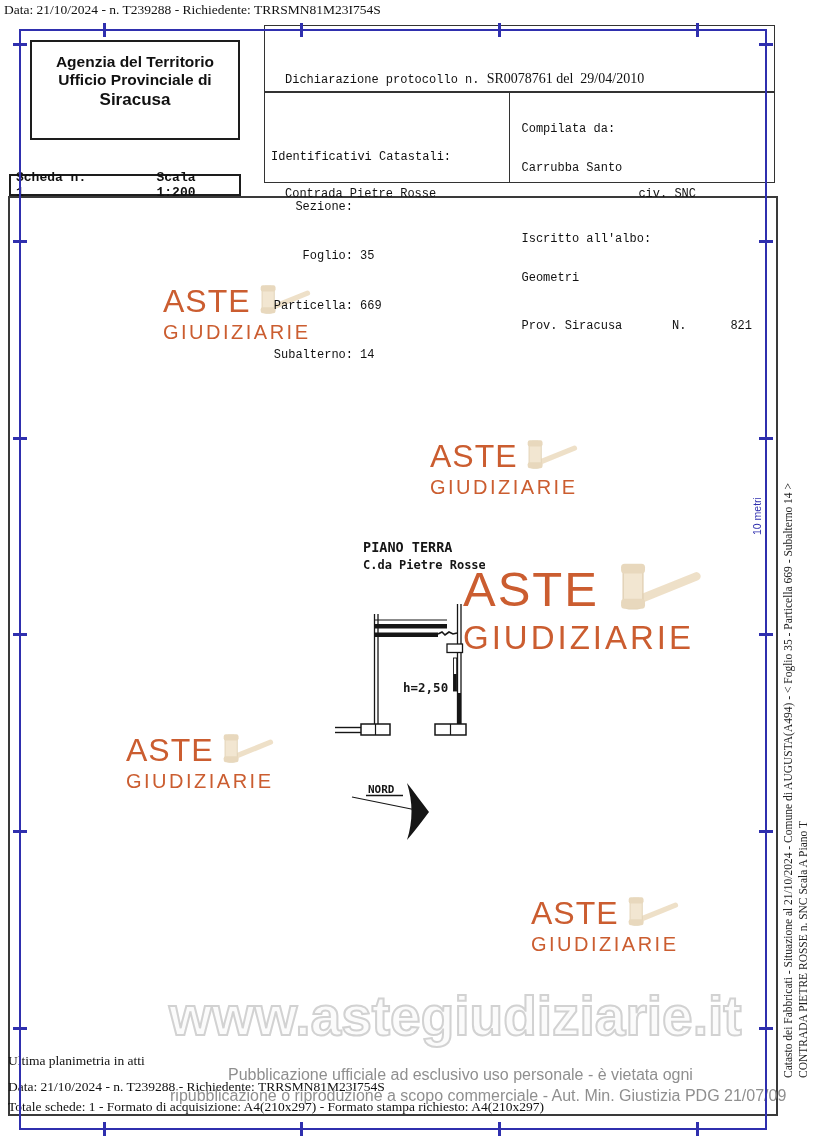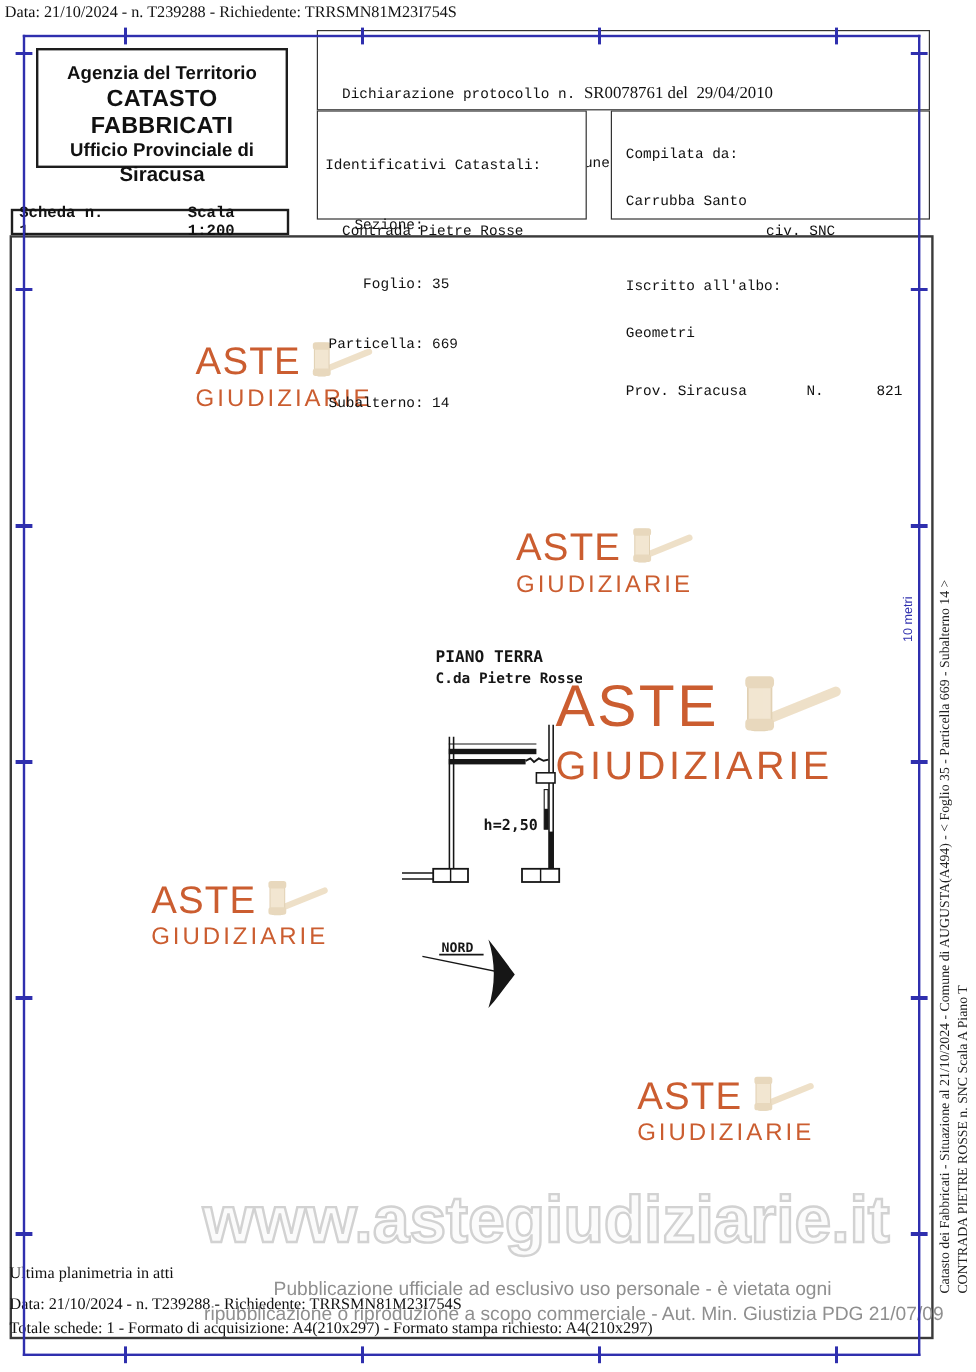--- a/index.html
+++ b/index.html
@@ -53,22 +53,22 @@
   .scheda-scala { margin-left:58px; }
   .decl-box {
     left:264px; top:25px; width:511px; height:67px;
     border:1.5px solid #333; font-size:12px; padding:5px 20px;
     line-height:19px; white-space:pre;
   }
   .decl-serif { font-family:"Liberation Serif", serif; font-size:14px; }
   .decl-row3 { display:flex; }
   .decl-civ { margin-left:auto; margin-right:58px; }
   .ident-box {
-    left:264px; top:92px; width:225px; height:91px;
-    border:1.5px solid #333; font-size:12px; padding:4px 0 0 6px;
+    left:264px; top:92px; width:246px; height:91px;
+    border:1.5px solid #333; font-size:12px; padding:23px 0 0 6px;
     line-height:16.5px; white-space:pre;
   }
   .ident-row { display:flex; }
   .ident-lbl { display:inline-block; width:82px; text-align:right; }
   .ident-val { margin-left:7px; }
   .comp-box {
     left:508.5px; top:92px; width:266.5px; height:91px;
     border:1.5px solid #333; font-size:12px; padding:4px 0 0 12px;
     line-height:13px; white-space:pre;
   }
@@ -203,21 +203,20 @@
     </div>
     <div class="wm-giud">GIUDIZIARIE</div>
   </div>
 
   <div class="abs url-wm">www.astegiudiziarie.it</div>
 
   <div class="abs plan-border"></div>
 
   <div class="abs box agency-box">
     <div class="agency-l1">Agenzia del Territorio</div>
-    <div class="agency-l2">CATASTO FABBRICATI</div>
     <div class="agency-l3">Ufficio Provinciale di</div>
     <div class="agency-l4">Siracusa</div>
   </div>
 
   <div class="abs box scheda-box mono">
     <span class="scheda-label">Scheda n. 1</span>
     <span class="scheda-scala">Scala 1:200</span>
   </div>
 
   <div class="abs box decl-box mono">

